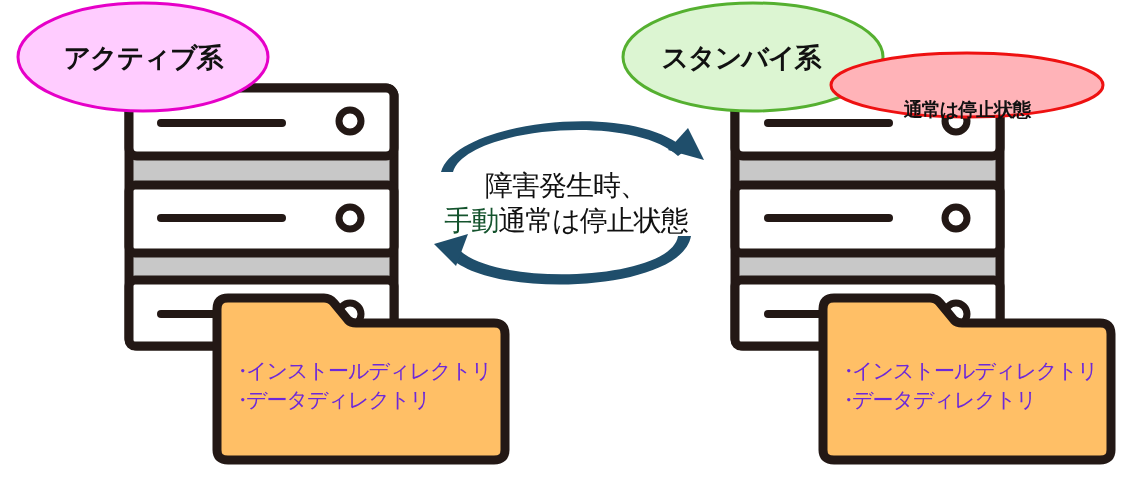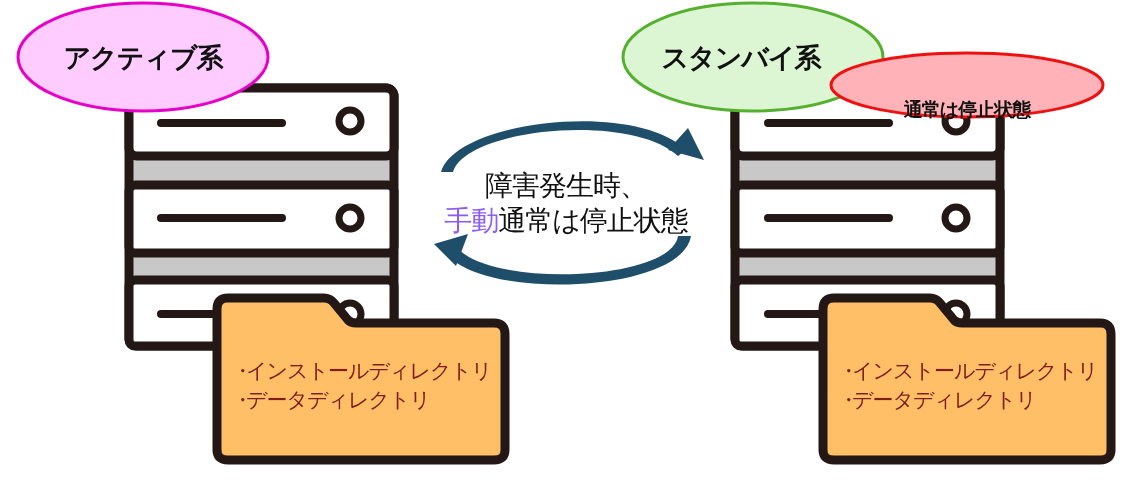--- a/index.html
+++ b/index.html
@@ -6,22 +6,22 @@
     body { width: 1133px; height: 488px; position: relative; overflow: hidden;
            font-family: "DejaVu Sans", "Liberation Sans", sans-serif; }
     #stage { position: absolute; left: 16px; top: 0; width: 899px; height: 488px; }
     .label { position: absolute; font-weight: bold; color: #111; white-space: nowrap;
              text-align: center; transform: translate(-50%, -50%); letter-spacing: -1px; }
     .title-label { font-size: 27px; }
     .status-label { font-size: 19px; }
     .center-text { position: absolute; left: 550px; top: 203px; transform: translate(-50%, -50%);
                    text-align: center; font-weight: normal; font-size: 28px; line-height: 35px;
                    color: #111; white-space: nowrap; letter-spacing: -1px; }
-    .accent { color: #8b5cf6; }
-    .folder-text { position: absolute; font-size: 21px; line-height: 29px; color: #7f1d1d;
+    .accent { color: #14532d; }
+    .folder-text { position: absolute; font-size: 21px; line-height: 29px; color: #6d28d9;
                    white-space: nowrap; letter-spacing: -1px; }
     .folder-text div::before { content: "・"; margin-right: -6px; }
   </style>
 </head>
 <body>
 
 <div id="stage">
   <svg width="1133" height="488" viewBox="0 0 1133 488" xmlns="http://www.w3.org/2000/svg" style="position:absolute;left:0;top:0;">
 
     <g>

